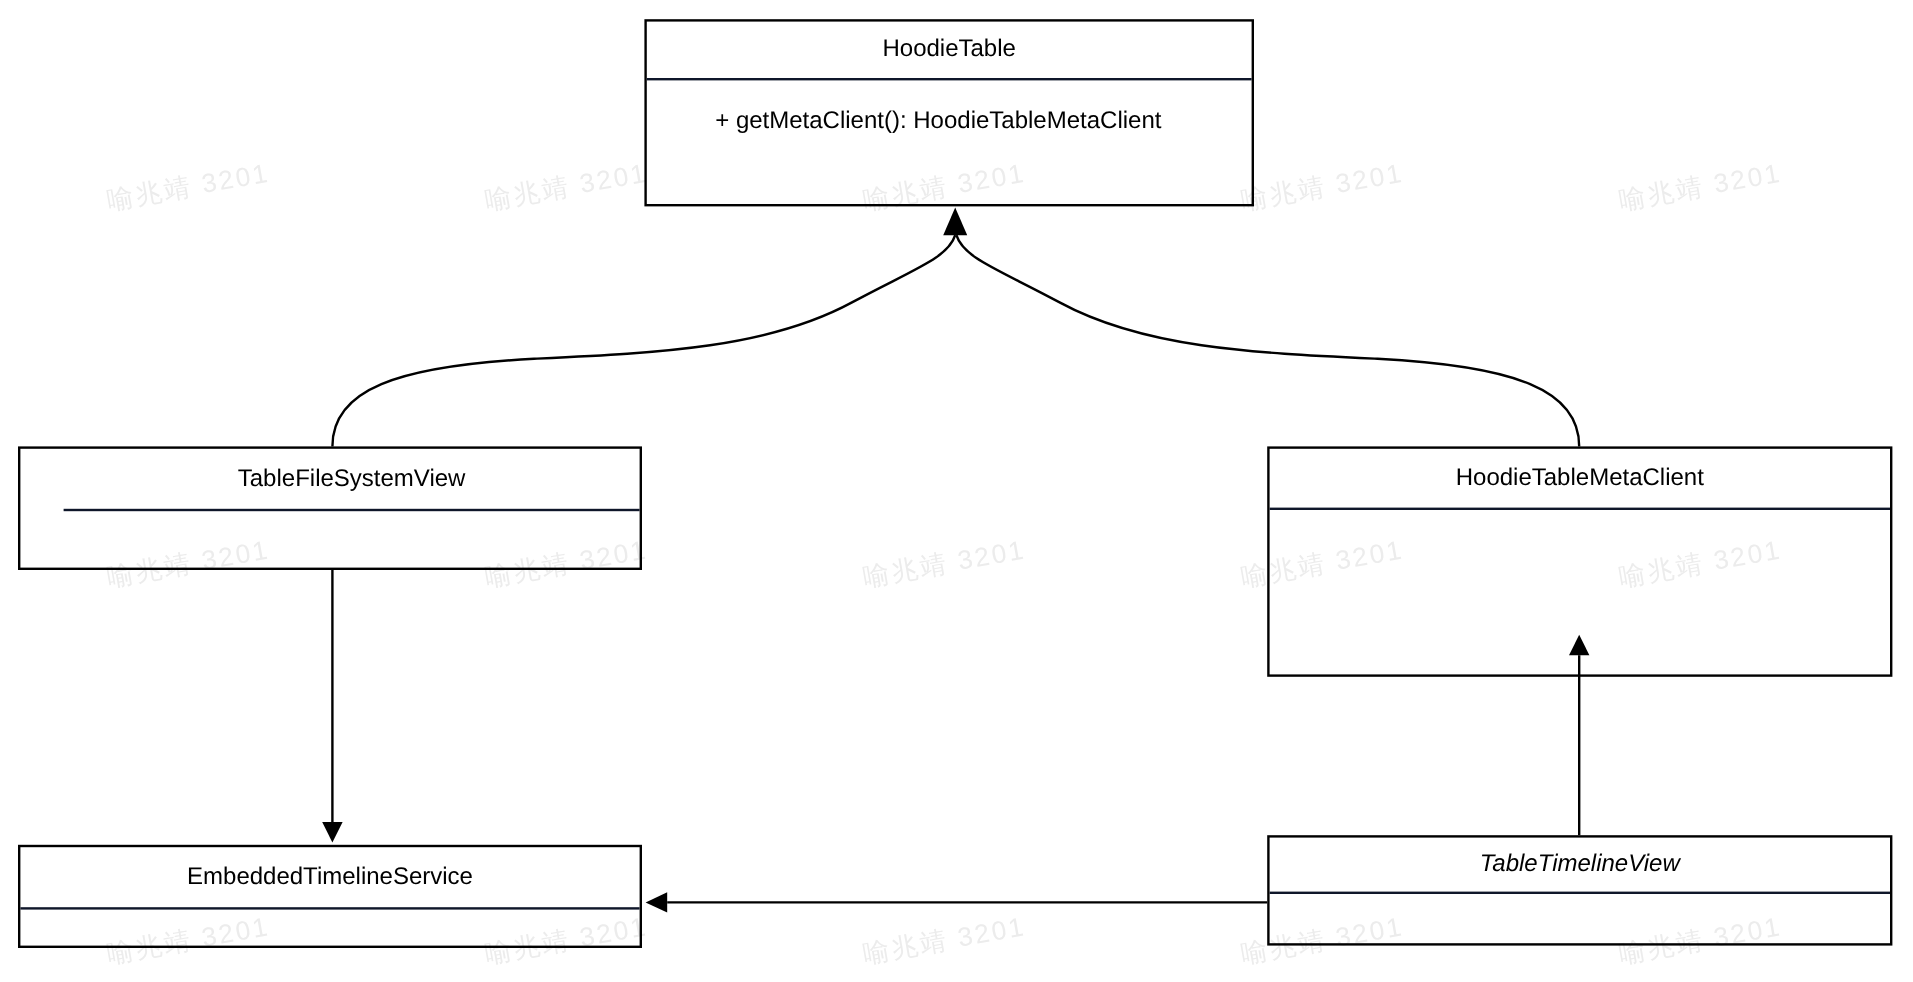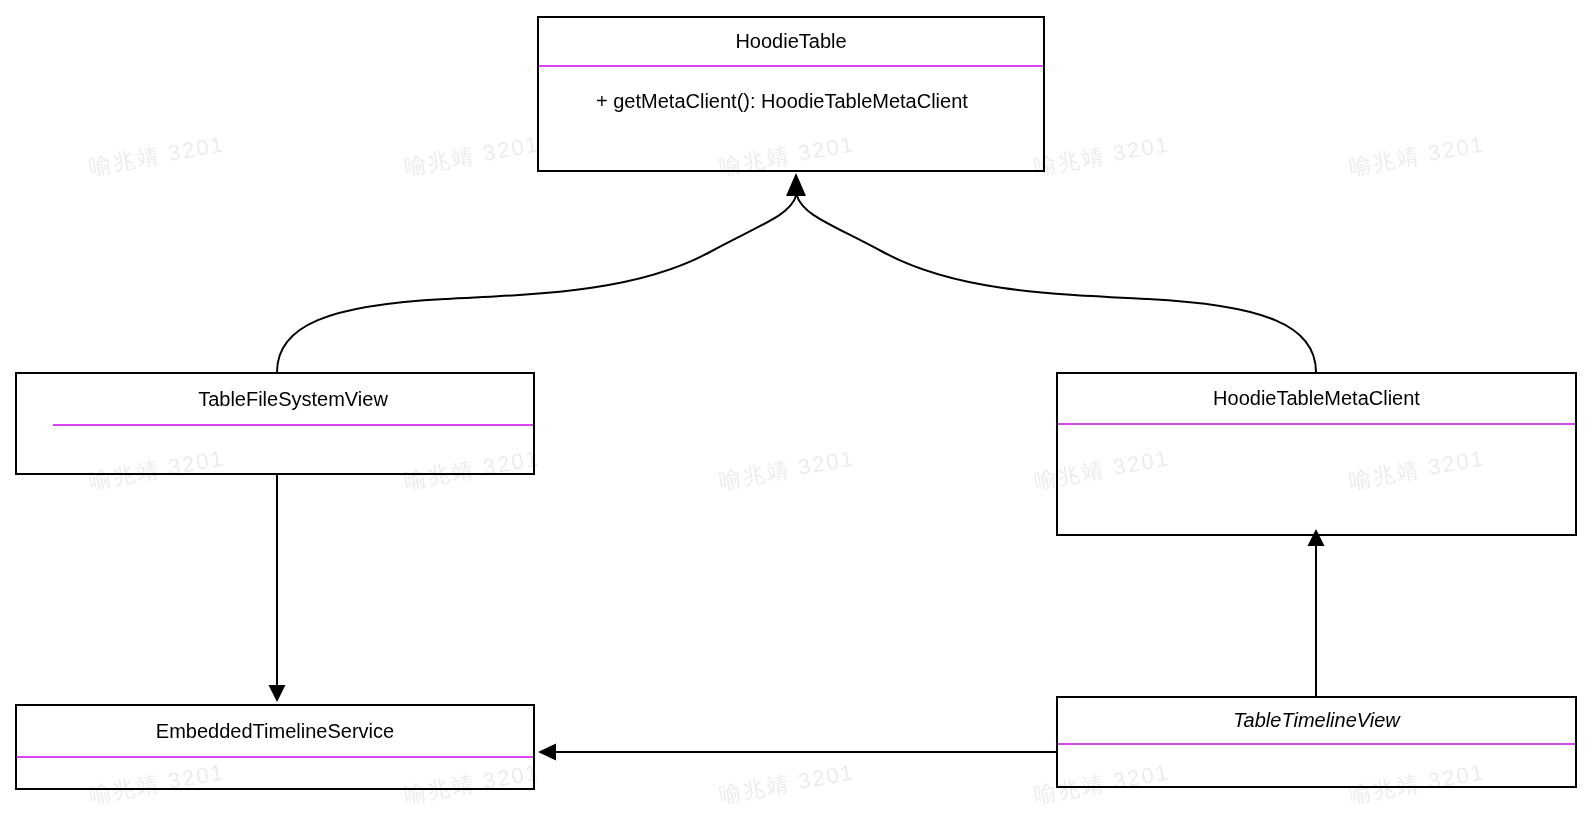--- a/index.html
+++ b/index.html
@@ -39,21 +39,21 @@
   }
   .uml-class {
     position: absolute;
     box-sizing: border-box;
     border: 2px solid #000;
     background: transparent;
     z-index: 2;
   }
   .uml-title {
     box-sizing: content-box;
-    border-bottom: 2px solid #d946ef;
+    border-bottom: 2px solid #0f172a;
     display: flex;
     align-items: center;
     justify-content: center;
     font-size: 20px;
   }
   .uml-body {
     box-sizing: border-box;
     margin-left: 44px;
   }
   .uml-method {
@@ -65,21 +65,21 @@
     white-space: nowrap;
   }
   
   #box-hoodie-table        { left: 537px;  top: 16px;  width: 508px; height: 156px; }
   #box-hoodie-table        .uml-title { height: 47px; }
   #box-hoodie-table        .uml-body  { padding-top: 8px; }
 
   #box-table-file-system-view { left: 15px; top: 372px; width: 520px; height: 103px; padding-left: 36px; }
   #box-table-file-system-view .uml-title { height: 50px; }
 
-  #box-hoodie-table-meta-client { left: 1056px; top: 372px; width: 521px; height: 164px; }
+  #box-hoodie-table-meta-client { left: 1056px; top: 372px; width: 521px; height: 192px; }
   #box-hoodie-table-meta-client .uml-title { height: 49px; }
   #box-hoodie-table-meta-client .uml-body  { padding-top: 7px; }
 
   #box-embedded-timeline-service { left: 15px; top: 704px; width: 520px; height: 86px; }
   #box-embedded-timeline-service .uml-title { height: 50px; }
 
   #box-table-timeline-view { left: 1056px; top: 696px; width: 521px; height: 92px; }
   #box-table-timeline-view .uml-title { height: 45px; font-style: italic; }
 </style>
 </head>

